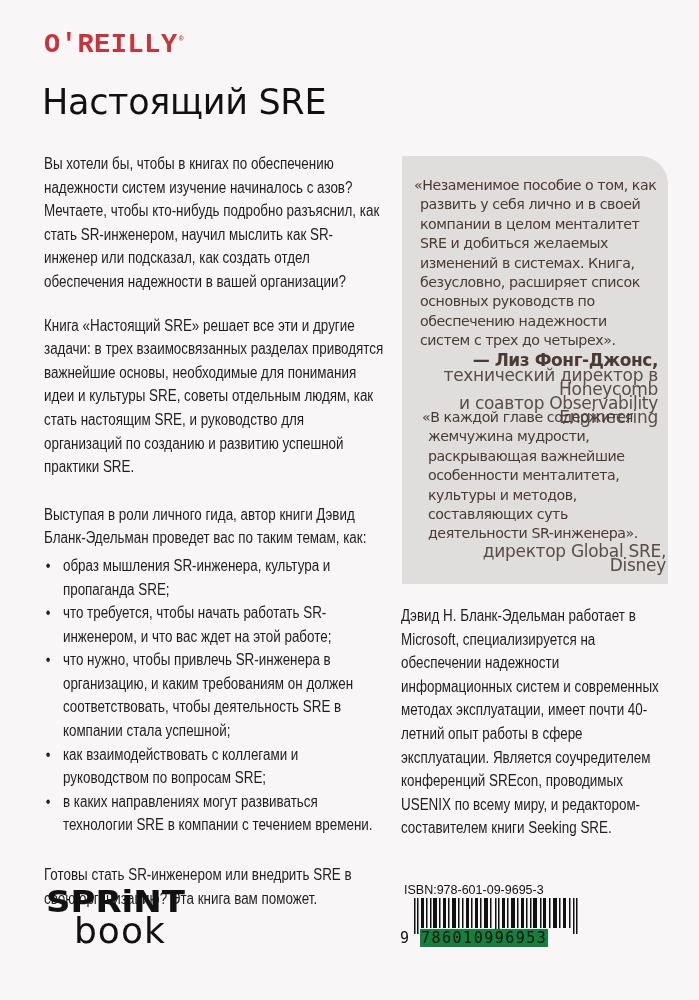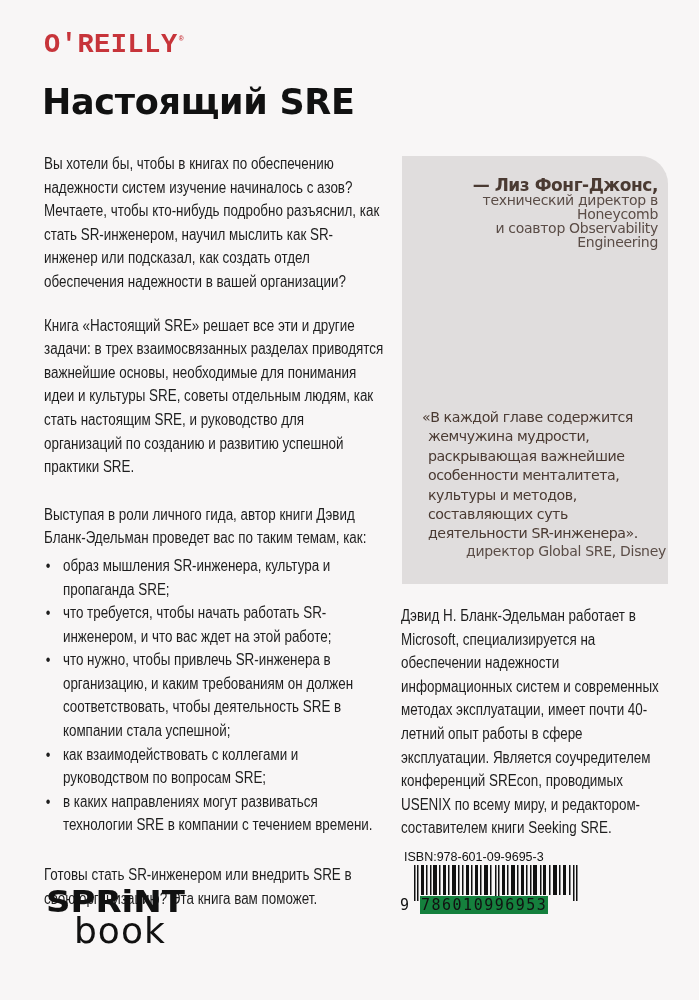--- a/index.html
+++ b/index.html
@@ -13,21 +13,21 @@
   .publisher-logo {
     position: absolute; left: 44px; top: 30px;
     font-family: Liberation Mono, monospace;
     font-weight: bold; font-size: 27px; letter-spacing: 0.5px;
     color: #c7343a;
   }
   .publisher-logo sup { font-size: 8px; font-weight: normal; vertical-align: top; position: relative; top: 4px; margin-left: 1px; }
   .book-title {
     position: absolute; left: 42px; top: 82px;
     font-family: "DejaVu Sans", sans-serif;
-    font-size: 35px; font-weight: bold; color: #111;
+    font-size: 35px; font-weight: normal; color: #111;
     letter-spacing: -0.3px;
     text-align: center;
   }
   .left-col {
     position: absolute; left: 44px; top: 152px; width: 340px;
     font-size: 15.6px; line-height: 23.6px; color: #1e1e1e;
     transform: scaleX(0.86); transform-origin: left top;
     width: 395px;
   }
   .left-col p { margin: 0; }
@@ -49,21 +49,21 @@
     color: #4a3a32;
     font-size: 14.2px; line-height: 19.4px;
     letter-spacing: -0.45px;
   }
   .quote p { margin: 0; }
   .quote .q-text { text-indent: -6px; }
   .quote .attr-name {
     text-align: right; font-weight: bold; font-size: 17px; line-height: 16px; margin-top: 1px;
   }
   .quote .attr-role {
-    text-align: right; font-size: 14px; line-height: 14px; color: #5a4c46; letter-spacing: -0.3px;
+    text-align: right; font-size: 17px; line-height: 14px; color: #5a4c46; letter-spacing: -0.3px;
   }
   .q1 { top: 176px; }
   .q2 { top: 408px; margin-left: 8px; }
   .author-bio {
     position: absolute; left: 401px; top: 604px; width: 315px;
     font-size: 15.6px; line-height: 23.6px; color: #1e1e1e;
     transform: scaleX(0.86); transform-origin: left top;
   }
   .author-bio p { margin: 0; }
   .sprint-logo {
@@ -72,21 +72,21 @@
   }
   .sprint-logo .sprint {
     font-size: 34px; font-weight: bold; letter-spacing: 0px; line-height: 30px;
     transform: scaleY(0.9); display: block;
   }
   .sprint-logo .book {
     font-size: 36px; font-weight: normal; line-height: 30px; margin-left: 28px; display: block;
     letter-spacing: 1px;
   }
   .barcode-wrap {
-    position: absolute; left: 400px; top: 850px; width: 190px;
+    position: absolute; left: 400px; top: 883px; width: 190px;
   }
   .isbn-label {
     font-family: "Liberation Sans", sans-serif; font-size: 12.5px; color: #111; letter-spacing: 0px;
     margin-left: 4px;
   }
   .barcode {
     position: relative; height: 36px; margin-top: 1px; margin-left: 14px; width: 168px;
   }
   .barcode-digits {
     font-family: "DejaVu Sans Mono", monospace; font-size: 15px; color: #111; letter-spacing: 1.5px;
@@ -115,20 +115,21 @@
     <li>как взаимодействовать с коллегами и руководством по вопросам SRE;</li>
     <li>в каких направлениях могут развиваться технологии SRE в компании с течением времени.</li>
   </ul>
   <div class="gap" style="height:26px"></div>
   <p>Готовы стать SR-инженером или внедрить SRE в свою организацию? Эта книга вам поможет.</p>
 </div>
 
 <div class="quote-box"></div>
 
 <div class="quote q1">
+  <p class="q-text">«Незаменимое пособие о том, как развить у себя лично и в своей компании в целом менталитет SRE и добиться желаемых изменений в системах. Книга, безусловно, расширяет список основных руководств по обеспечению надежности систем с трех до четырех».</p>
   <p class="attr-name">— Лиз Фонг-Джонс,</p>
   <p class="attr-role">технический директор в Honeycomb</p>
   <p class="attr-role">и соавтор Observability Engineering</p>
 </div>
 
 <div class="quote q2">
   <p class="q-text">«В каждой главе содержится жемчужина мудрости, раскрывающая важнейшие особенности менталитета, культуры и методов, составляющих суть деятельности SR-инженера».</p>
   <p class="attr-role">директор Global SRE, Disney</p>
 </div>
 

